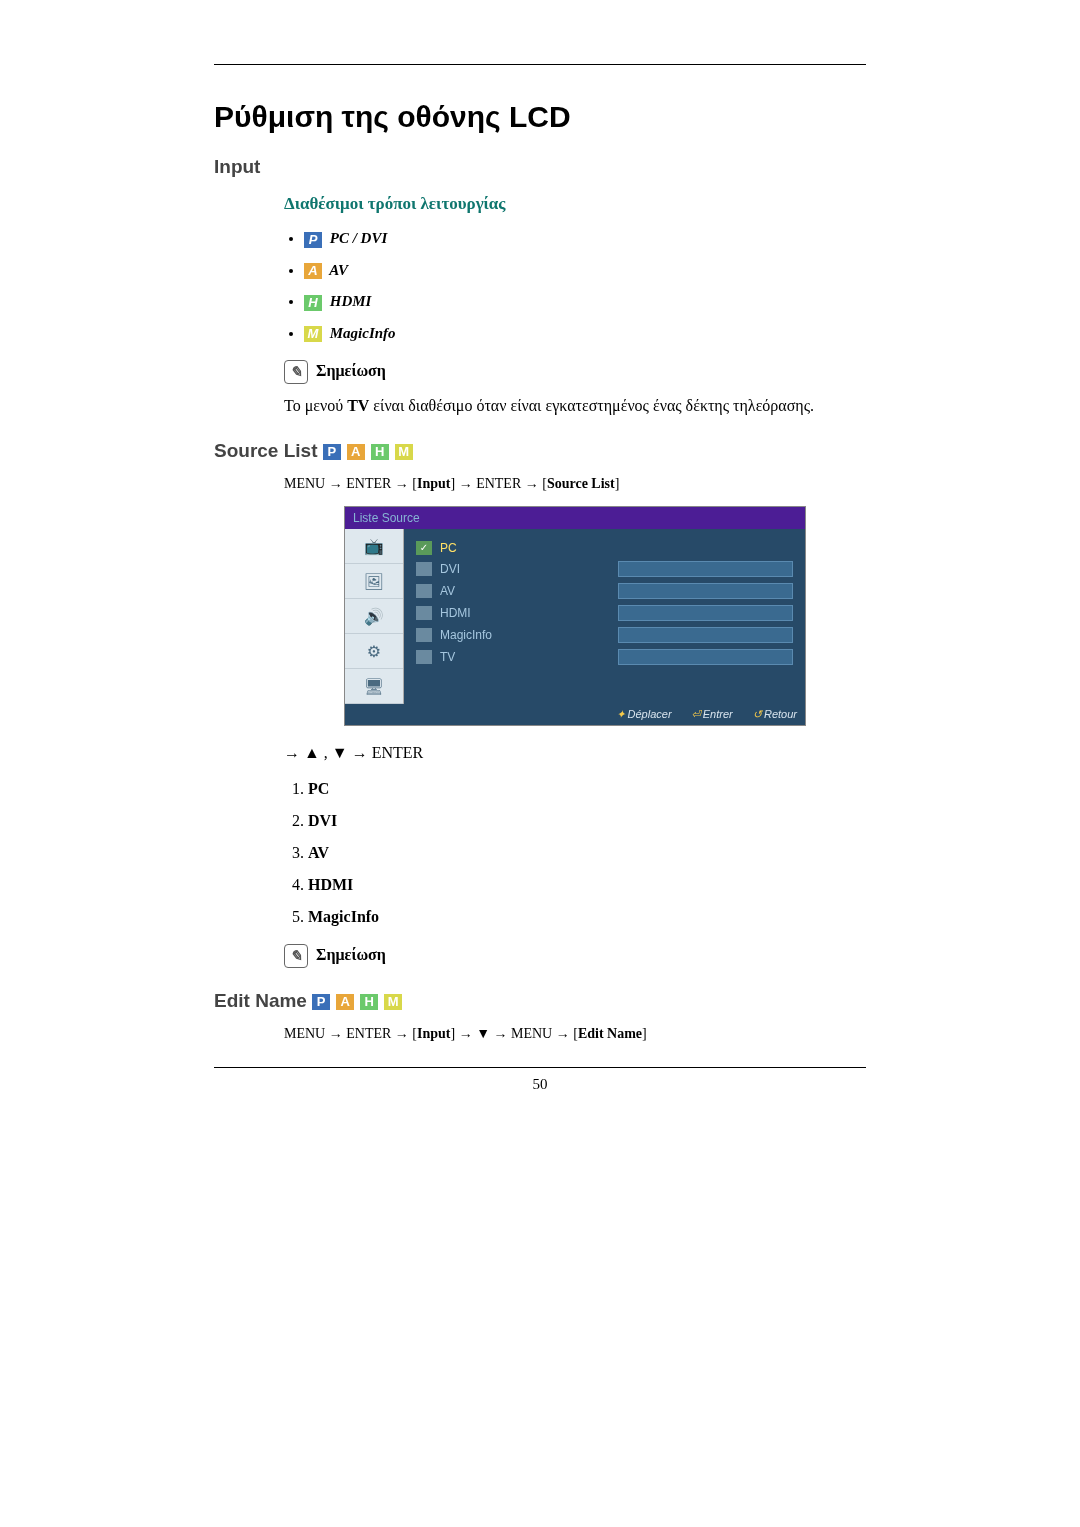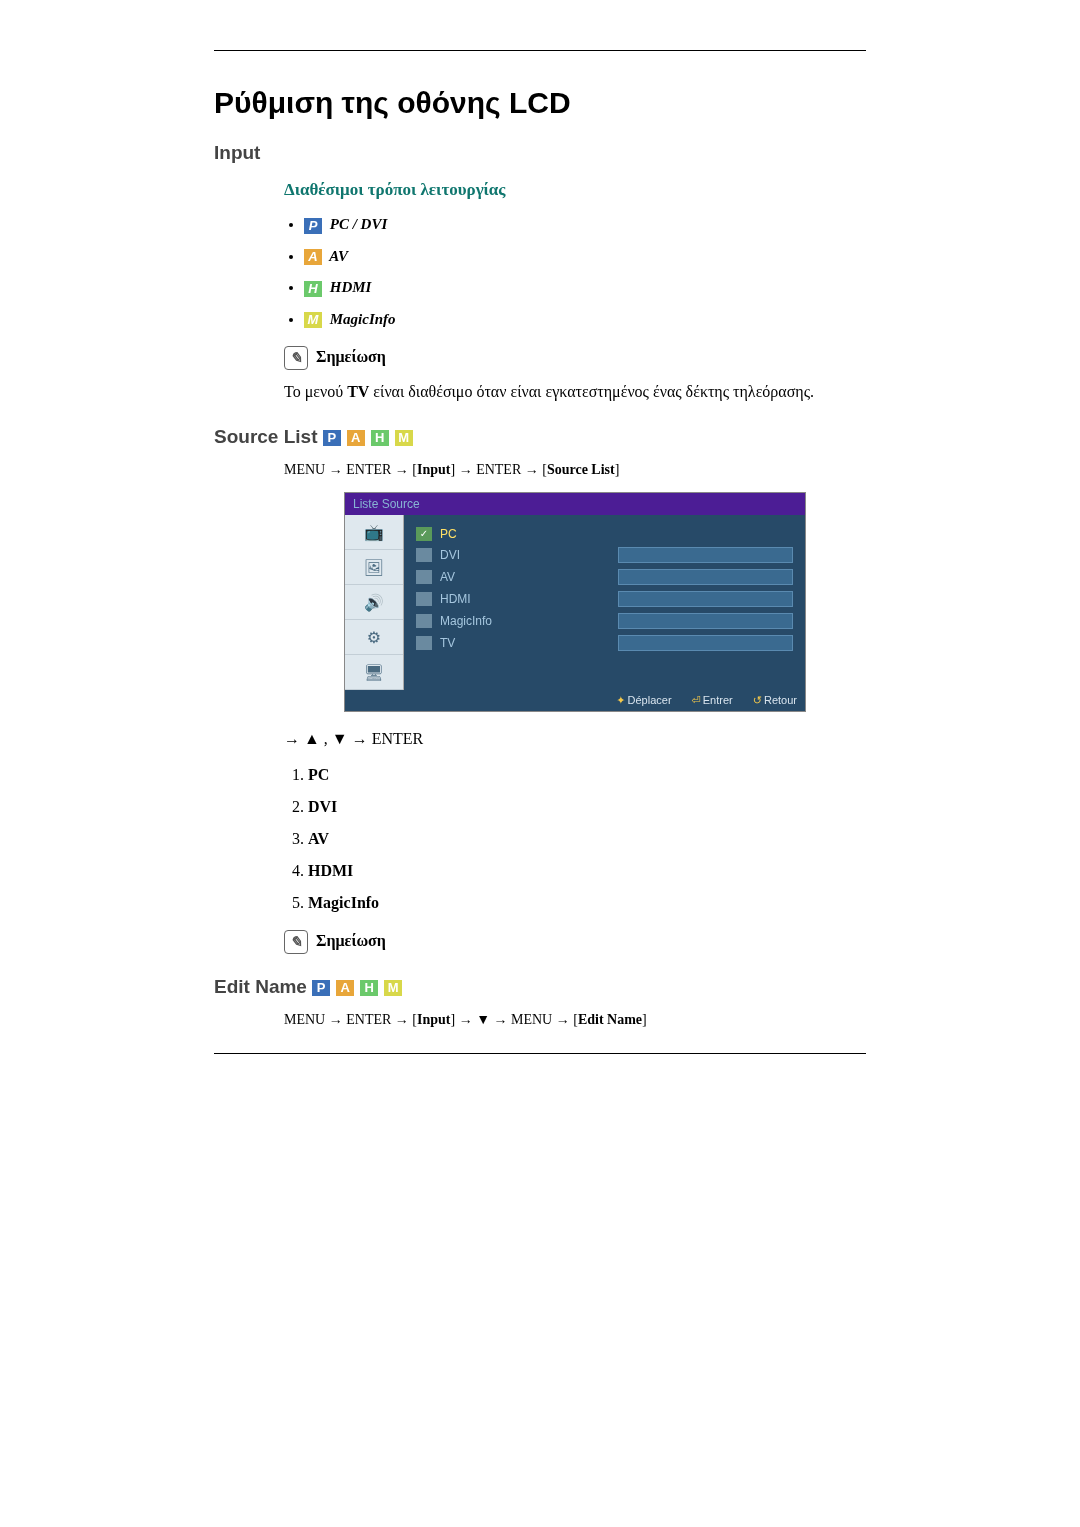--- a/index.html
+++ b/index.html
@@ -4,21 +4,21 @@
   <style>
     body {
       font-family: Arial, sans-serif;
       margin: 0;
       padding: 0;
       background: white;
     }
     .page {
       width: 872px;
       margin: 0 auto;
-      padding: 42px 110px 40px 110px;
+      padding: 56px 110px 40px 110px;
       box-sizing: border-box;
     }
     .hr-top {
       border: none;
       border-top: 1.5px solid #000;
       margin-bottom: 35px;
     }
     .hr-bottom {
       border: none;
       border-top: 1.5px solid #000;
@@ -189,20 +189,21 @@
       color: #ffe066;
     }
     .osd-footer {
       background: #274a68;
       color: #d8e4ee;
       font-size: 11px;
       padding: 4px 8px;
       display: flex;
       justify-content: flex-end;
       gap: 20px;
+      font-style: italic;
     }
     .osd-foot-icon { color: #f5c94a; margin-right: 2px; }
     .nav-instructions {
       font-family: "Times New Roman", serif;
       font-size: 16px;
       margin: 10px 0 18px 70px;
     }
     .numbered-list {
       font-family: "Times New Roman", serif;
       font-size: 16px;
@@ -361,13 +362,14 @@
       <span class="mode-icon icon-h">H</span>
       <span class="mode-icon icon-m">M</span>
     </span>
   </h2>
 
   <div class="menu-path">
     <span>MENU → ENTER → [</span><b>Input</b><span>] → ▼ → MENU → [</span><b>Edit Name</b><span>]</span>
   </div>
 
   <hr class="hr-bottom">
+  <div class="page-number">50</div>
 </div>
 
 </body></html>

